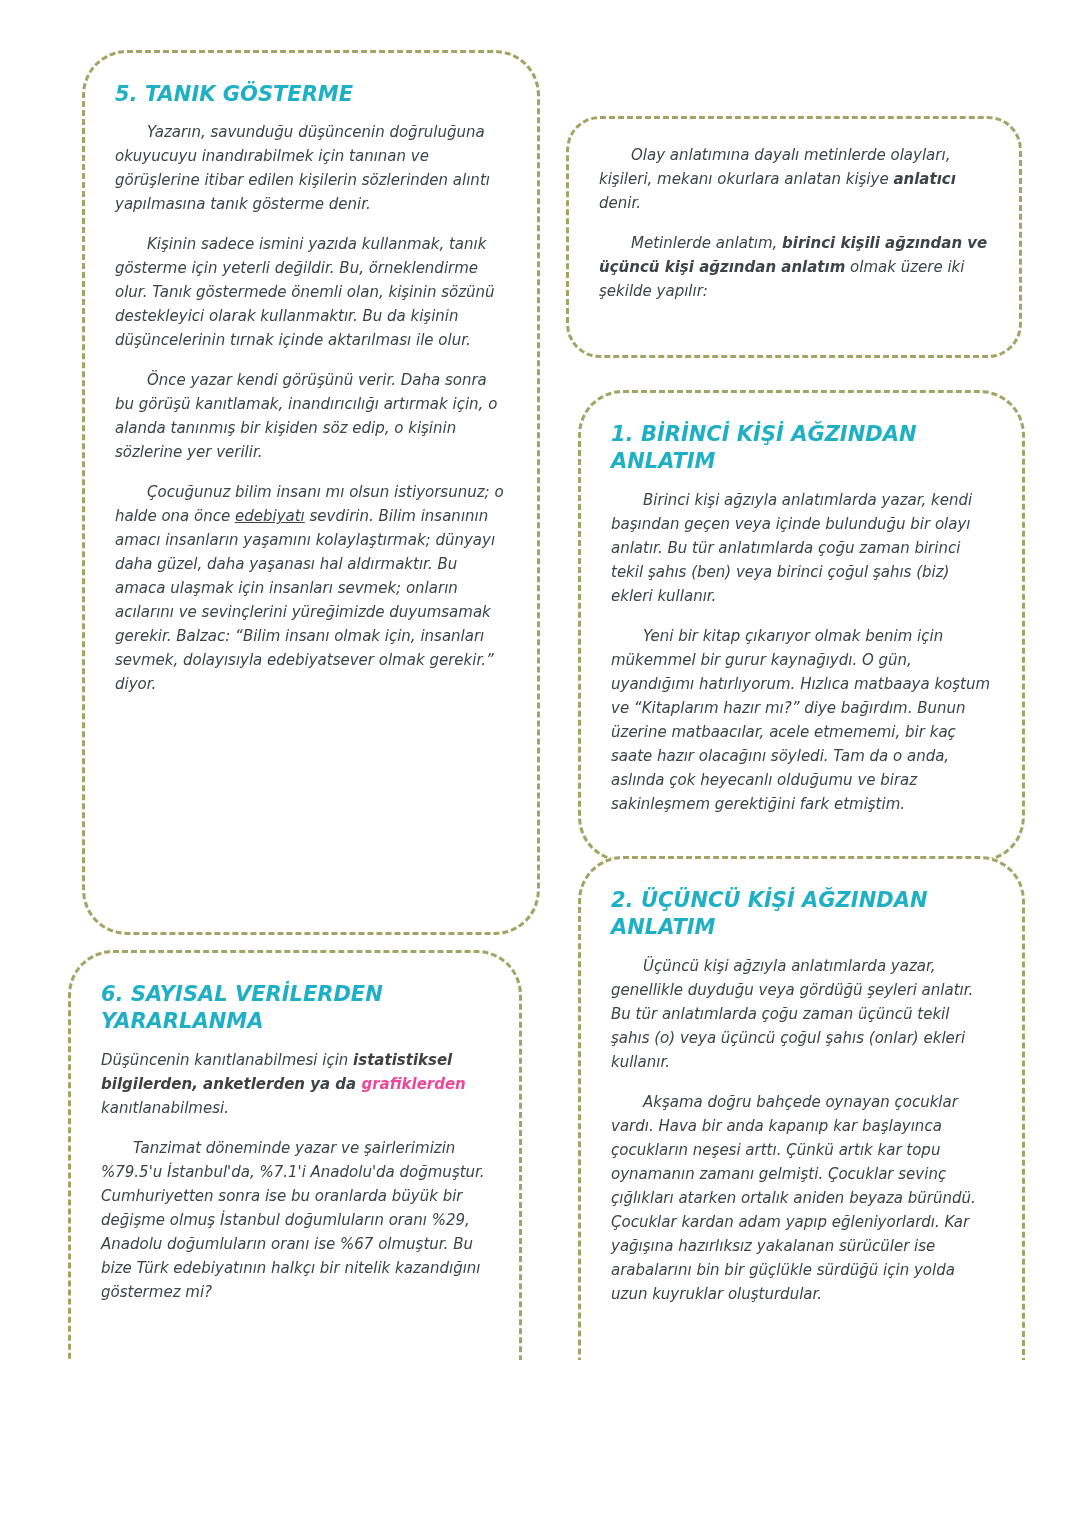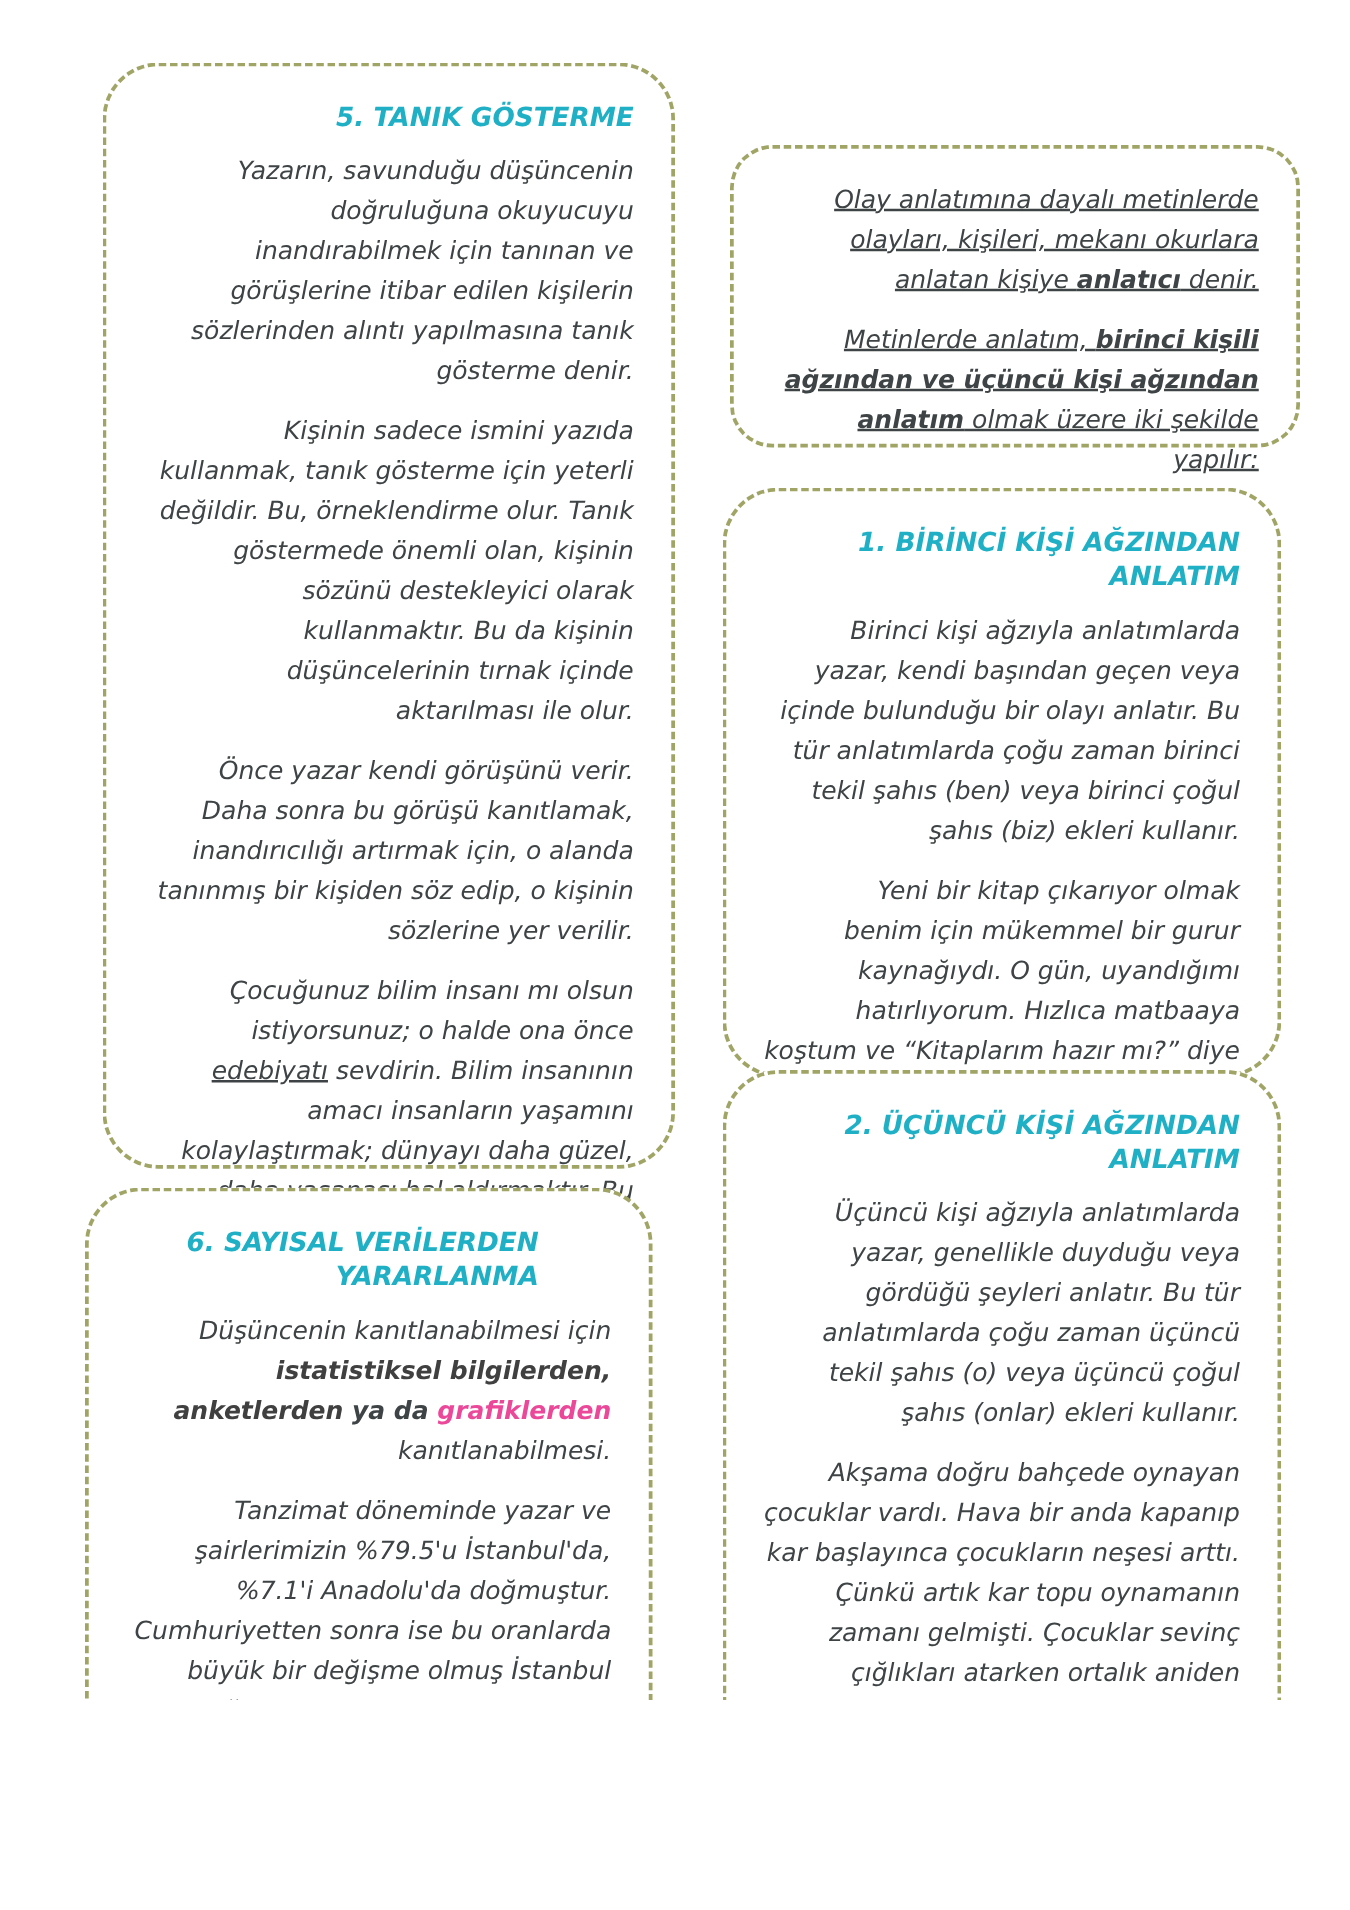--- a/index.html
+++ b/index.html
@@ -4,39 +4,38 @@
 <style>
   html,body { margin:0; padding:0; background:#ffffff; }
   .page {
     position:relative;
     width:1080px; height:1360px;
     background:#ffffff;
     font-family:"DejaVu Sans", sans-serif;
     font-style:italic;
     color:#3e4345;
     overflow:hidden;
-    text-align:right;
   }
   .box {
     position:absolute;
     border:3px dashed #a0a566;
     border-radius:45px;
     padding:28px 30px;
     box-sizing:border-box;
     background:#ffffff;
   }
   .heading {
     color:#1fb0c6;
     font-weight:bold;
     font-size:21px;
     line-height:1.3;
     margin:0 0 12px 0;
   }
   .para {
-    font-size:20px;
+    font-size:15px;
     line-height:1.6;
     margin:0 0 16px 0;
     text-indent:32px;
   }
   .para:last-child { margin-bottom:0; }
   .noindent { text-indent:0; }
   .b { font-weight:700; }
   .u { text-decoration:underline; }
 
   
@@ -53,21 +52,21 @@
     box-shadow:0 4px 4px rgba(120,125,80,0.45);
     display:flex; align-items:center; justify-content:center;
     box-sizing:border-box;
   }
   .banner-title {
     color:#e8332a;
     font-weight:bold;
     font-size:24px;
     letter-spacing:1px;
   }
-  .intro { left:584px; top:116px; width:456px; height:242px; border-radius:34px; padding-top:24px;text-decoration:underline; }
+  .intro { left:566px; top:116px; width:456px; height:242px; border-radius:34px; padding-top:24px; }
   .box1  { left:578px; top:390px; width:447px; height:472px; }
   .box2  { left:578px; top:856px; width:447px; height:568px; }
 </style>
 </head>
 <body>
 
 <div class="page">
 
   <section class="box box5">
     <h2 class="heading">5. TANIK GÖSTERME</h2>

